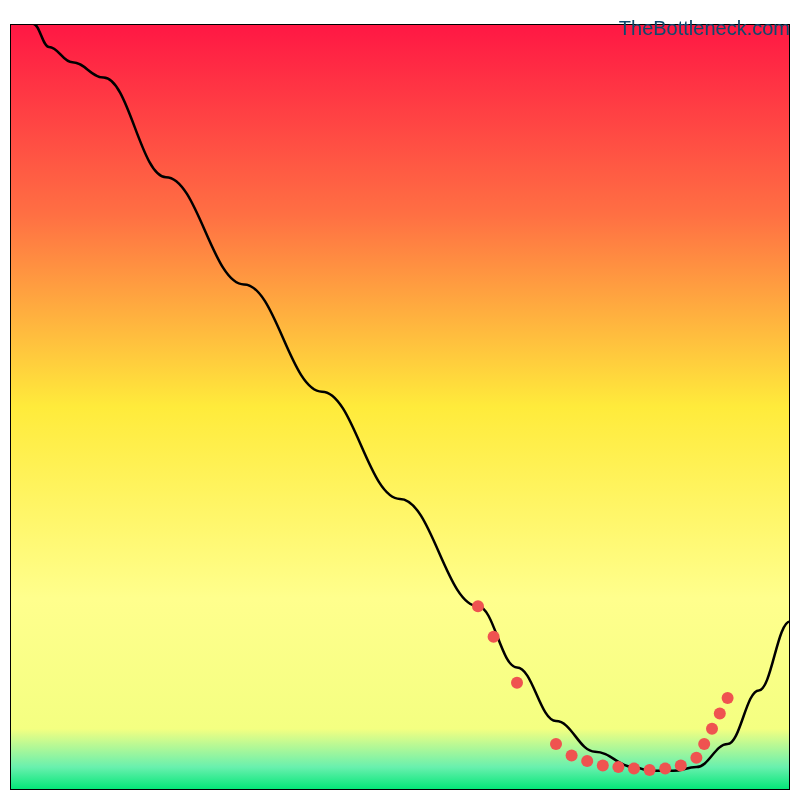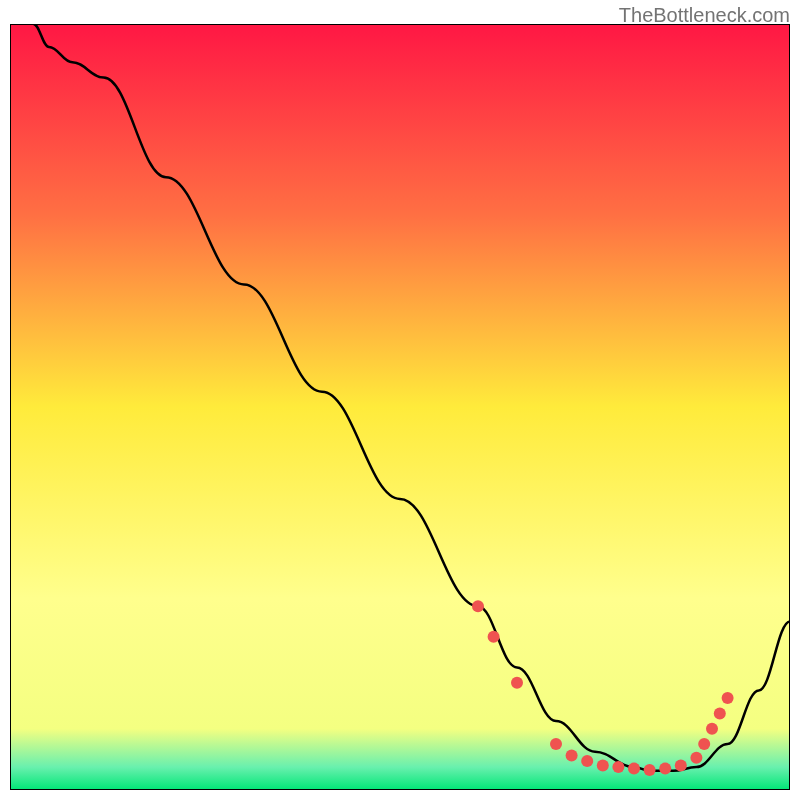--- a/index.html
+++ b/index.html
@@ -6,23 +6,23 @@
     margin: 0;
     padding: 0;
     width: 800px;
     height: 800px;
     font-family: Arial, sans-serif;
     position: relative;
     background: #fff;
   }
   .watermark {
     position: absolute;
-    top: 4px;
+    top: 17px;
     right: 10px;
-    color: #737373;
+    color: #0c4a6e;
     font-size: 20px;
     font-weight: 500;
     z-index: 10;
   }
   .chart-container {
     position: absolute;
     top: 24px;
     left: 10px;
     width: 780px;
     height: 766px;

